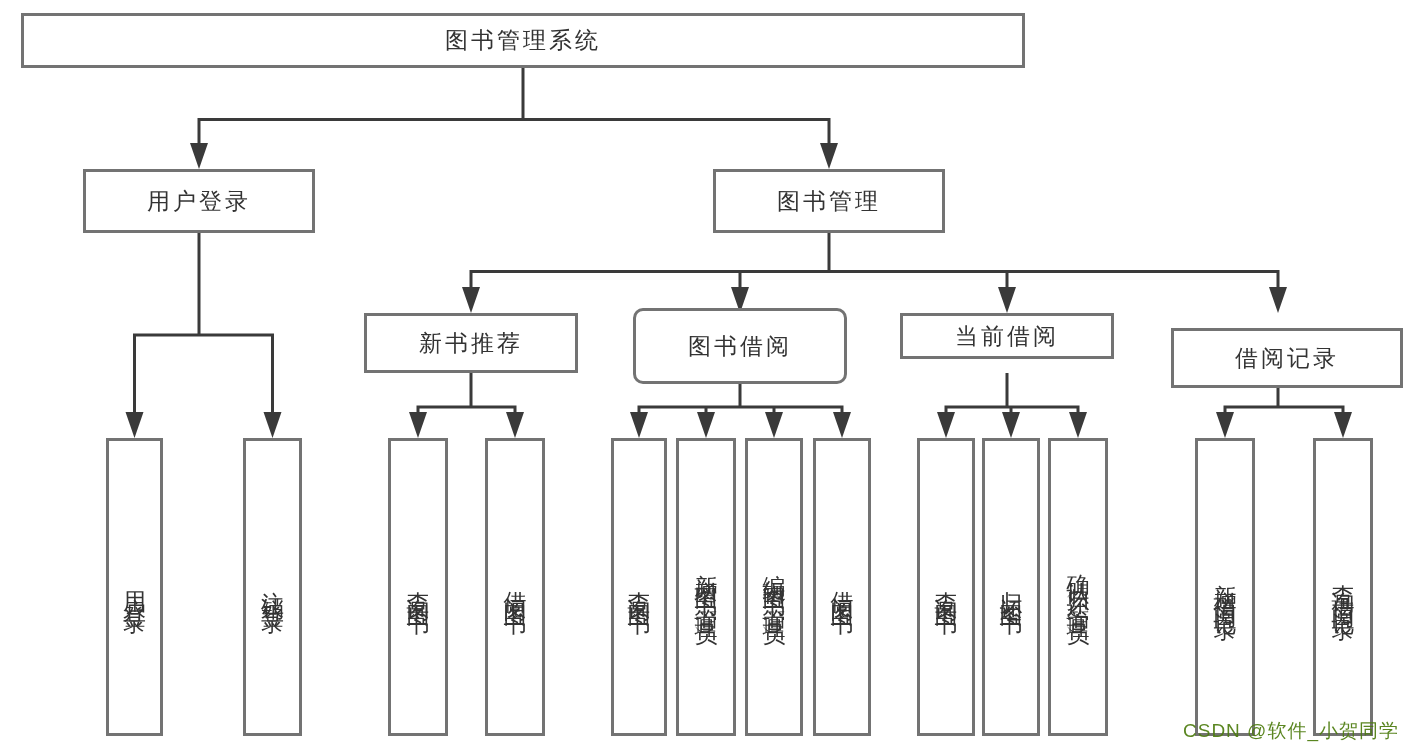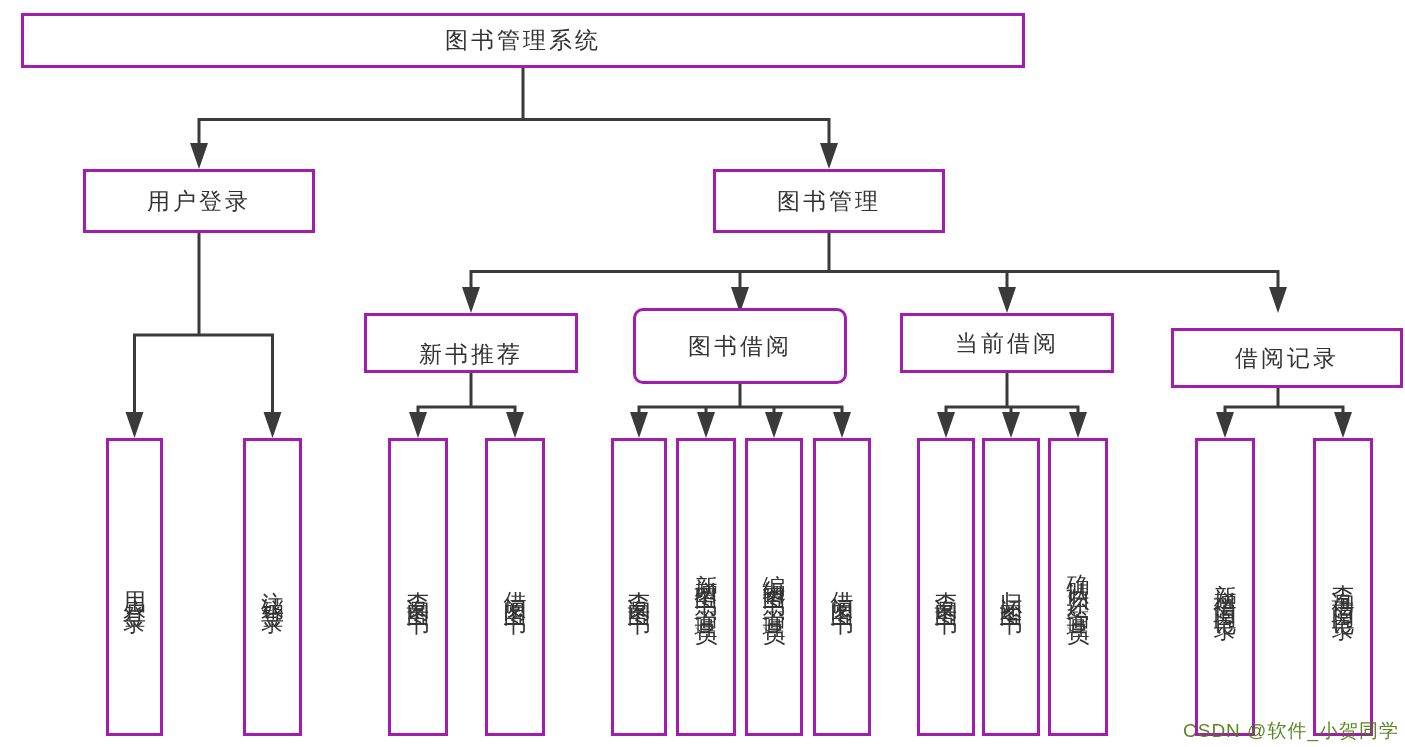--- a/index.html
+++ b/index.html
@@ -17,21 +17,21 @@
   }
   #wires {
     position: absolute;
     left: 0; top: 0;
     z-index: 1;
   }
   .box {
     position: absolute;
     box-sizing: border-box;
     background: #ffffff;
-    border: 3px solid #a21caf;
+    border: 3px solid #737373;
     display: flex;
     align-items: center;
     justify-content: center;
     color: #333333;
     z-index: 2;
   }
   .hlabel {
     font-size: 23px;
     letter-spacing: 3px;
     white-space: nowrap;
@@ -43,23 +43,23 @@
     letter-spacing: 7px;
     line-height: 1;
     white-space: nowrap;
   }
   
   .n-root   { left: 21px;  top: 13px;  width: 1004px; height: 55px; }
   
   .n-login  { left: 83px;  top: 169px; width: 232px;  height: 64px; }
   .n-mgmt   { left: 713px; top: 169px; width: 232px;  height: 64px; align-items: center; }
   
-  .n-g0 { left: 364px;  top: 313px; width: 214px; height: 60px; align-items: flex-end; }
+  .n-g0 { left: 364px;  top: 313px; width: 214px; height: 60px; }
   .n-g1 { left: 633px;  top: 308px; width: 214px; height: 76px; border-radius: 10px; }
-  .n-g2 { left: 900px;  top: 313px; width: 214px; height: 60px; }
+  .n-g2 { left: 900px;  top: 313px; width: 214px; height: 46px; }
   .n-g3 { left: 1171px; top: 313px; width: 232px; height: 60px; margin-top: 15px; }
   
   .leaf { top: 438px; height: 298px; }
   .l-a0 { left: 106px;  width: 57px; }
   .l-a1 { left: 243px;  width: 59px; }
   .l-b0 { left: 388px;  width: 60px; }
   .l-b1 { left: 485px;  width: 60px; }
   .l-c0 { left: 611px;  width: 56px; }
   .l-c1 { left: 676px;  width: 60px; }
   .l-c2 { left: 745px;  width: 58px; }

